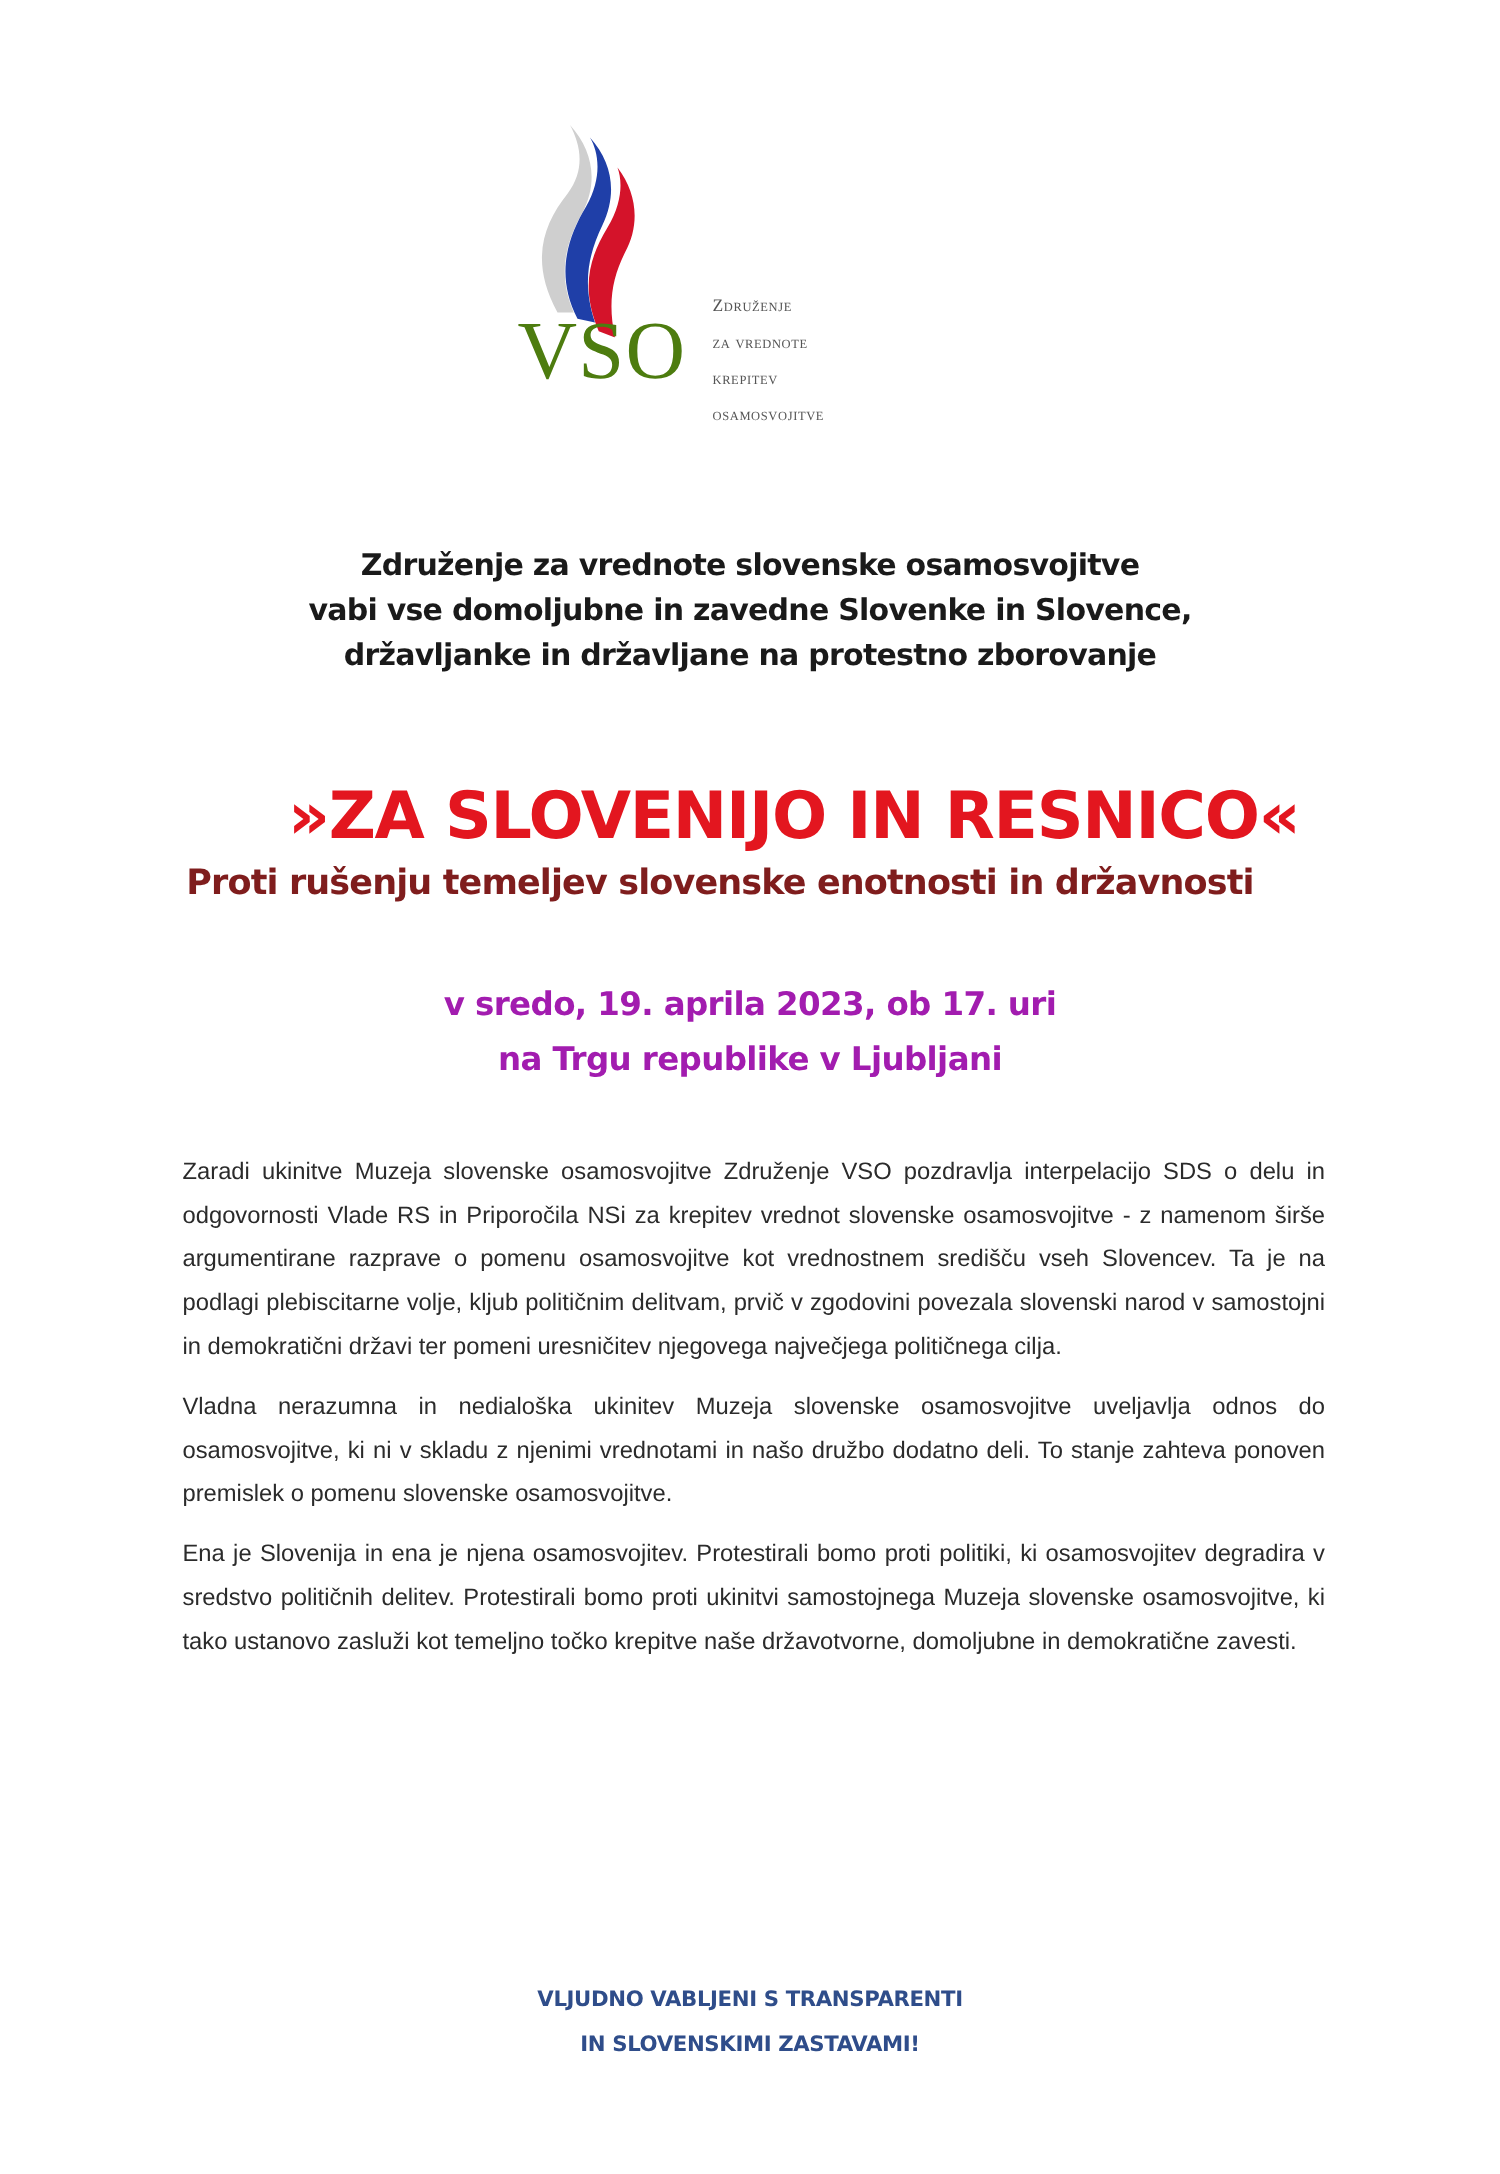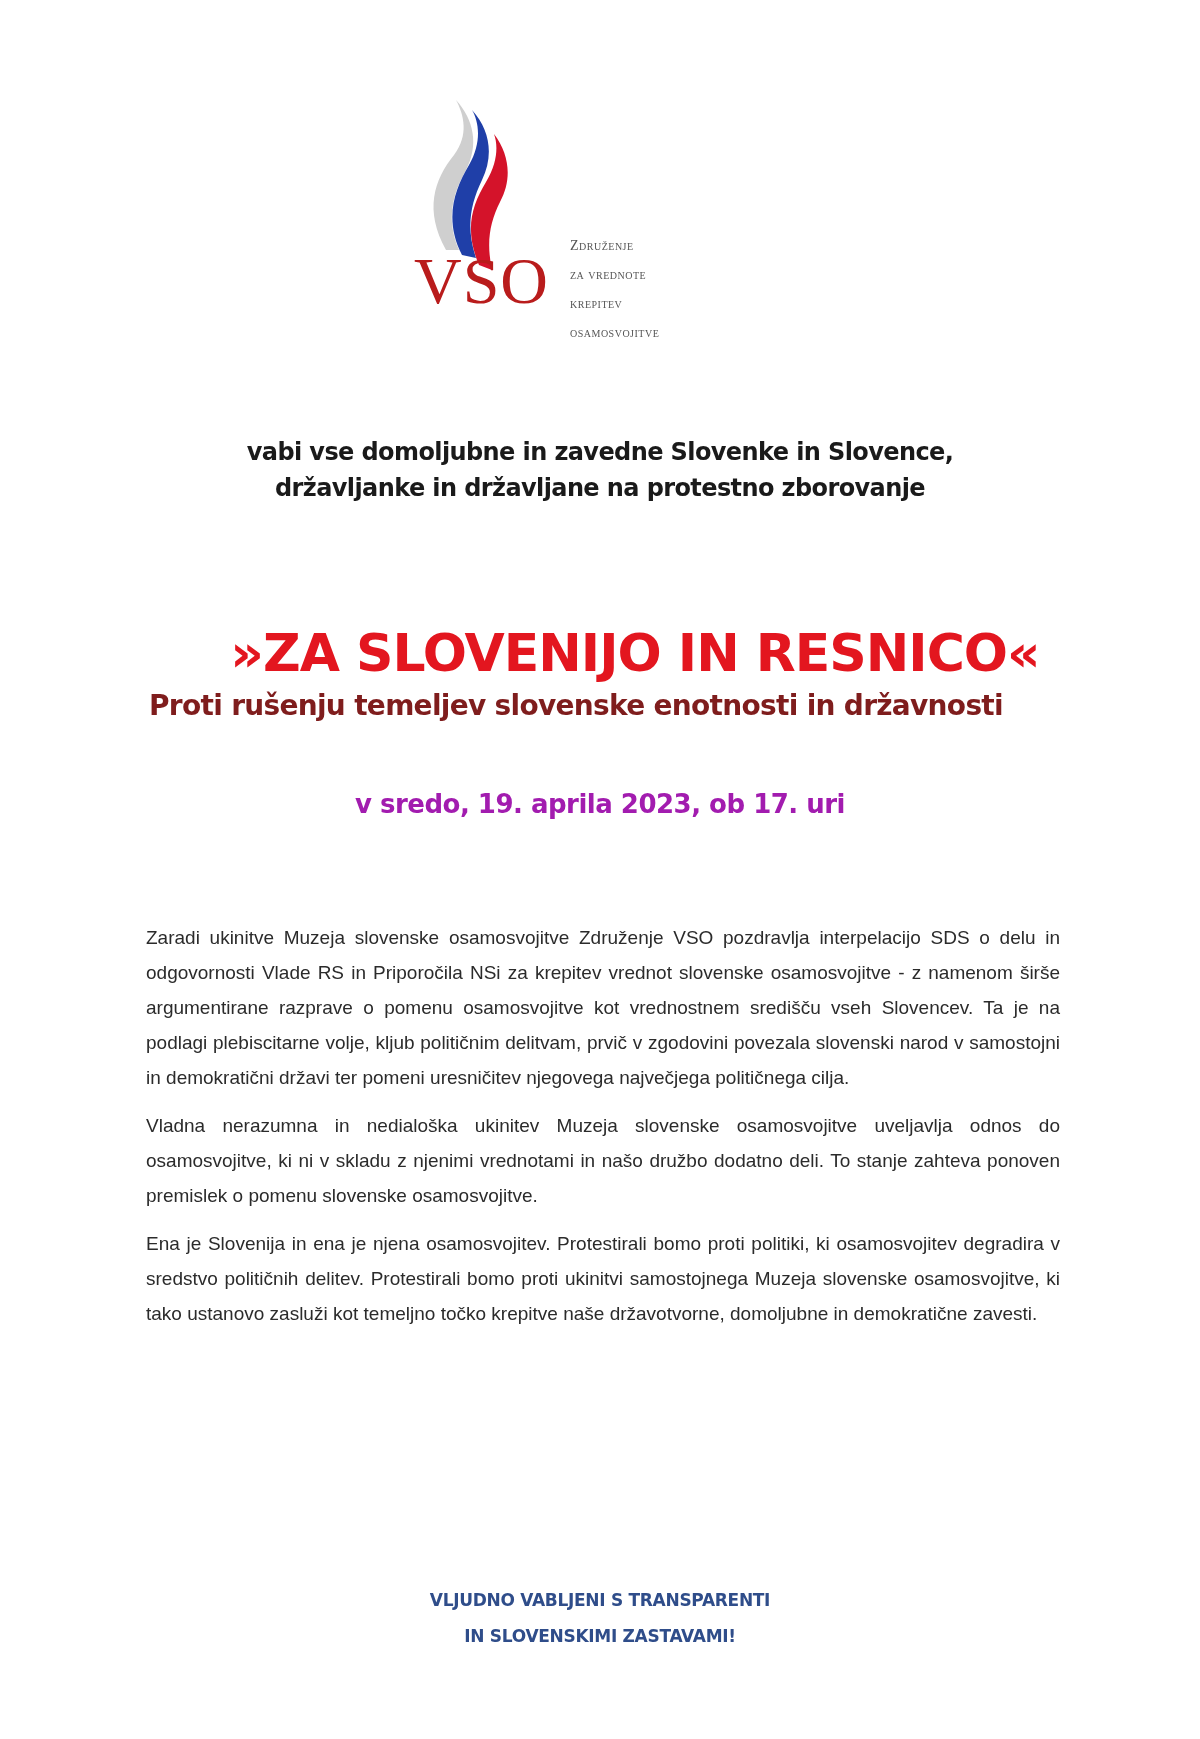--- a/index.html
+++ b/index.html
@@ -1,20 +1,20 @@
 <!DOCTYPE html>
 <html><head>
 <meta charset="utf-8">
 <style>
   html, body { margin: 0; padding: 0; background: #ffffff; }
   body { width: 1200px; height: 1739px; position: relative; overflow: hidden; font-family: "Liberation Sans", sans-serif; color: #222; }
 
   .logo { position: absolute; left: 414px; top: 100px; width: 340px; height: 250px; }
   .flame { position: absolute; left: 10px; top: 0; width: 90px; height: 170px; }
-  .vso { position: absolute; left: 0; top: 148px; font-family: "Liberation Serif", serif; font-size: 66px; color: #b91c1c; letter-spacing: 1px; line-height: 1; }
+  .vso { position: absolute; left: 0; top: 148px; font-family: "Liberation Serif", serif; font-size: 66px; color: #4d7c0f; letter-spacing: 1px; line-height: 1; }
   .org-name { position: absolute; left: 156px; top: 131px; font-family: "Liberation Serif", serif; font-variant: small-caps; font-size: 14px; line-height: 29px; color: #555; letter-spacing: 0.5px; }
   .org-name div { white-space: nowrap; }
 
   .intro { position: absolute; left: 0; width: 1200px; top: 434px; text-align: center; font-family: "DejaVu Sans", sans-serif; font-weight: bold; font-size: 24px; line-height: 36px; color: #1a1a1a; letter-spacing: -0.6px; }
 
   .title { position: absolute; left: 0; width: 1200px; top: 628px; text-align: center; font-family: "DejaVu Sans", sans-serif; font-weight: bold; font-size: 52px; line-height: 50px; color: #e3161f; letter-spacing: -1px; padding-left: 35px; }
   .subtitle { position: absolute; left: 0; width: 1152px; top: 688px; text-align: center; font-family: "DejaVu Sans", sans-serif; font-weight: bold; font-size: 28px; line-height: 36px; color: #7f1d1d; letter-spacing: -0.7px; }
 
   .when { position: absolute; left: 0; width: 1200px; top: 782px; text-align: center; font-family: "DejaVu Sans", sans-serif; font-weight: bold; font-size: 26px; line-height: 44px; color: #a21caf; letter-spacing: -0.5px; }
 
@@ -35,29 +35,31 @@
   <div class="vso">VSO</div>
   <div class="org-name">
     <div>Združenje</div>
     <div>za vrednote</div>
     <div>krepitev</div>
     <div>osamosvojitve</div>
   </div>
 </div>
 
 <div class="intro">
+  <div>Združenje za vrednote slovenske osamosvojitve</div>
   <div>vabi vse domoljubne in zavedne Slovenke in Slovence,</div>
   <div>državljanke in državljane na protestno zborovanje</div>
 </div>
 
 <div class="title">»ZA SLOVENIJO IN RESNICO«</div>
 <div class="subtitle">Proti rušenju temeljev slovenske enotnosti in državnosti</div>
 
 <div class="when">
   <div>v sredo, 19. aprila 2023, ob 17. uri</div>
+  <div>na Trgu republike v Ljubljani</div>
 </div>
 
 <div class="body">
   <p>Zaradi ukinitve Muzeja slovenske osamosvojitve Združenje VSO pozdravlja interpelacijo SDS o delu in odgovornosti Vlade RS in Priporočila NSi za krepitev vrednot slovenske osamosvojitve - z namenom širše argumentirane razprave o pomenu osamosvojitve kot vrednostnem središču vseh Slovencev. Ta je na podlagi plebiscitarne volje, kljub političnim delitvam, prvič v zgodovini povezala slovenski narod v samostojni in demokratični državi ter pomeni uresničitev njegovega največjega političnega cilja.</p>
   <p>Vladna nerazumna in nedialoška ukinitev Muzeja slovenske osamosvojitve uveljavlja odnos do osamosvojitve, ki ni v skladu z njenimi vrednotami in našo družbo dodatno deli. To stanje zahteva ponoven premislek o pomenu slovenske osamosvojitve.</p>
   <p>Ena je Slovenija in ena je njena osamosvojitev. Protestirali bomo proti politiki, ki osamosvojitev degradira v sredstvo političnih delitev. Protestirali bomo proti ukinitvi samostojnega Muzeja slovenske osamosvojitve, ki tako ustanovo zasluži kot temeljno točko krepitve naše državotvorne, domoljubne in demokratične zavesti.</p>
 </div>
 
 <div class="cta">
   <div>VLJUDNO VABLJENI S TRANSPARENTI</div>

